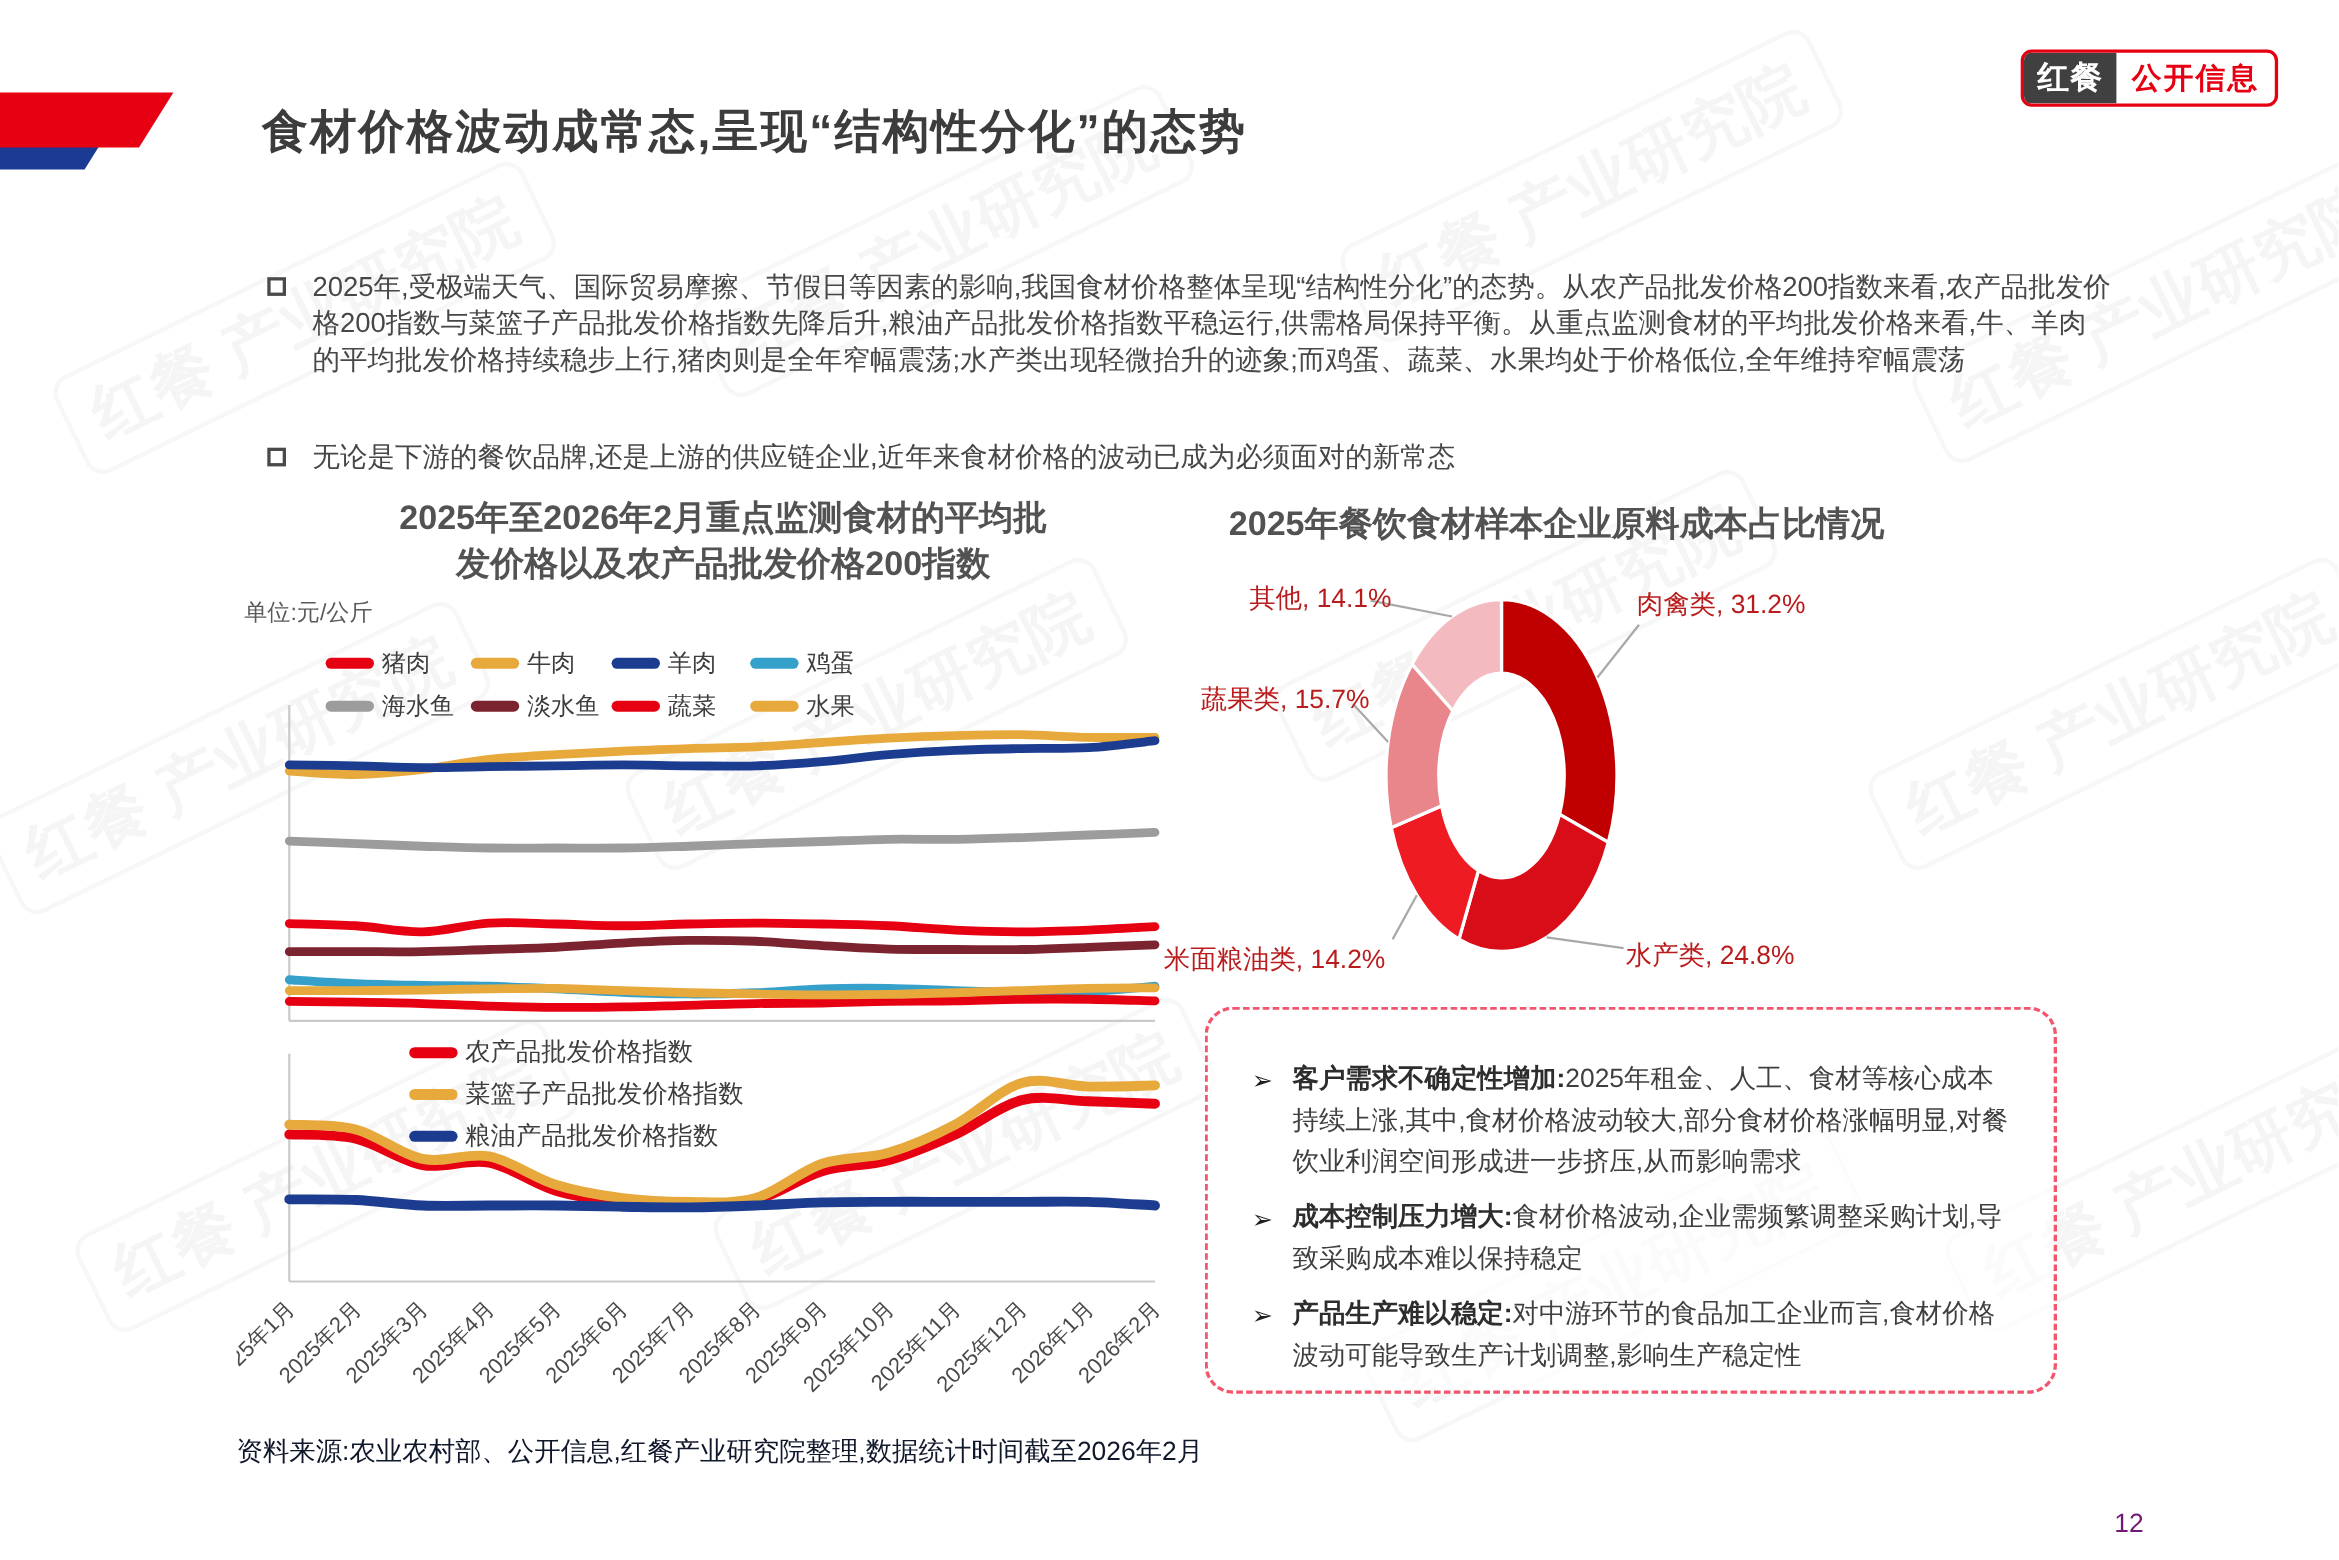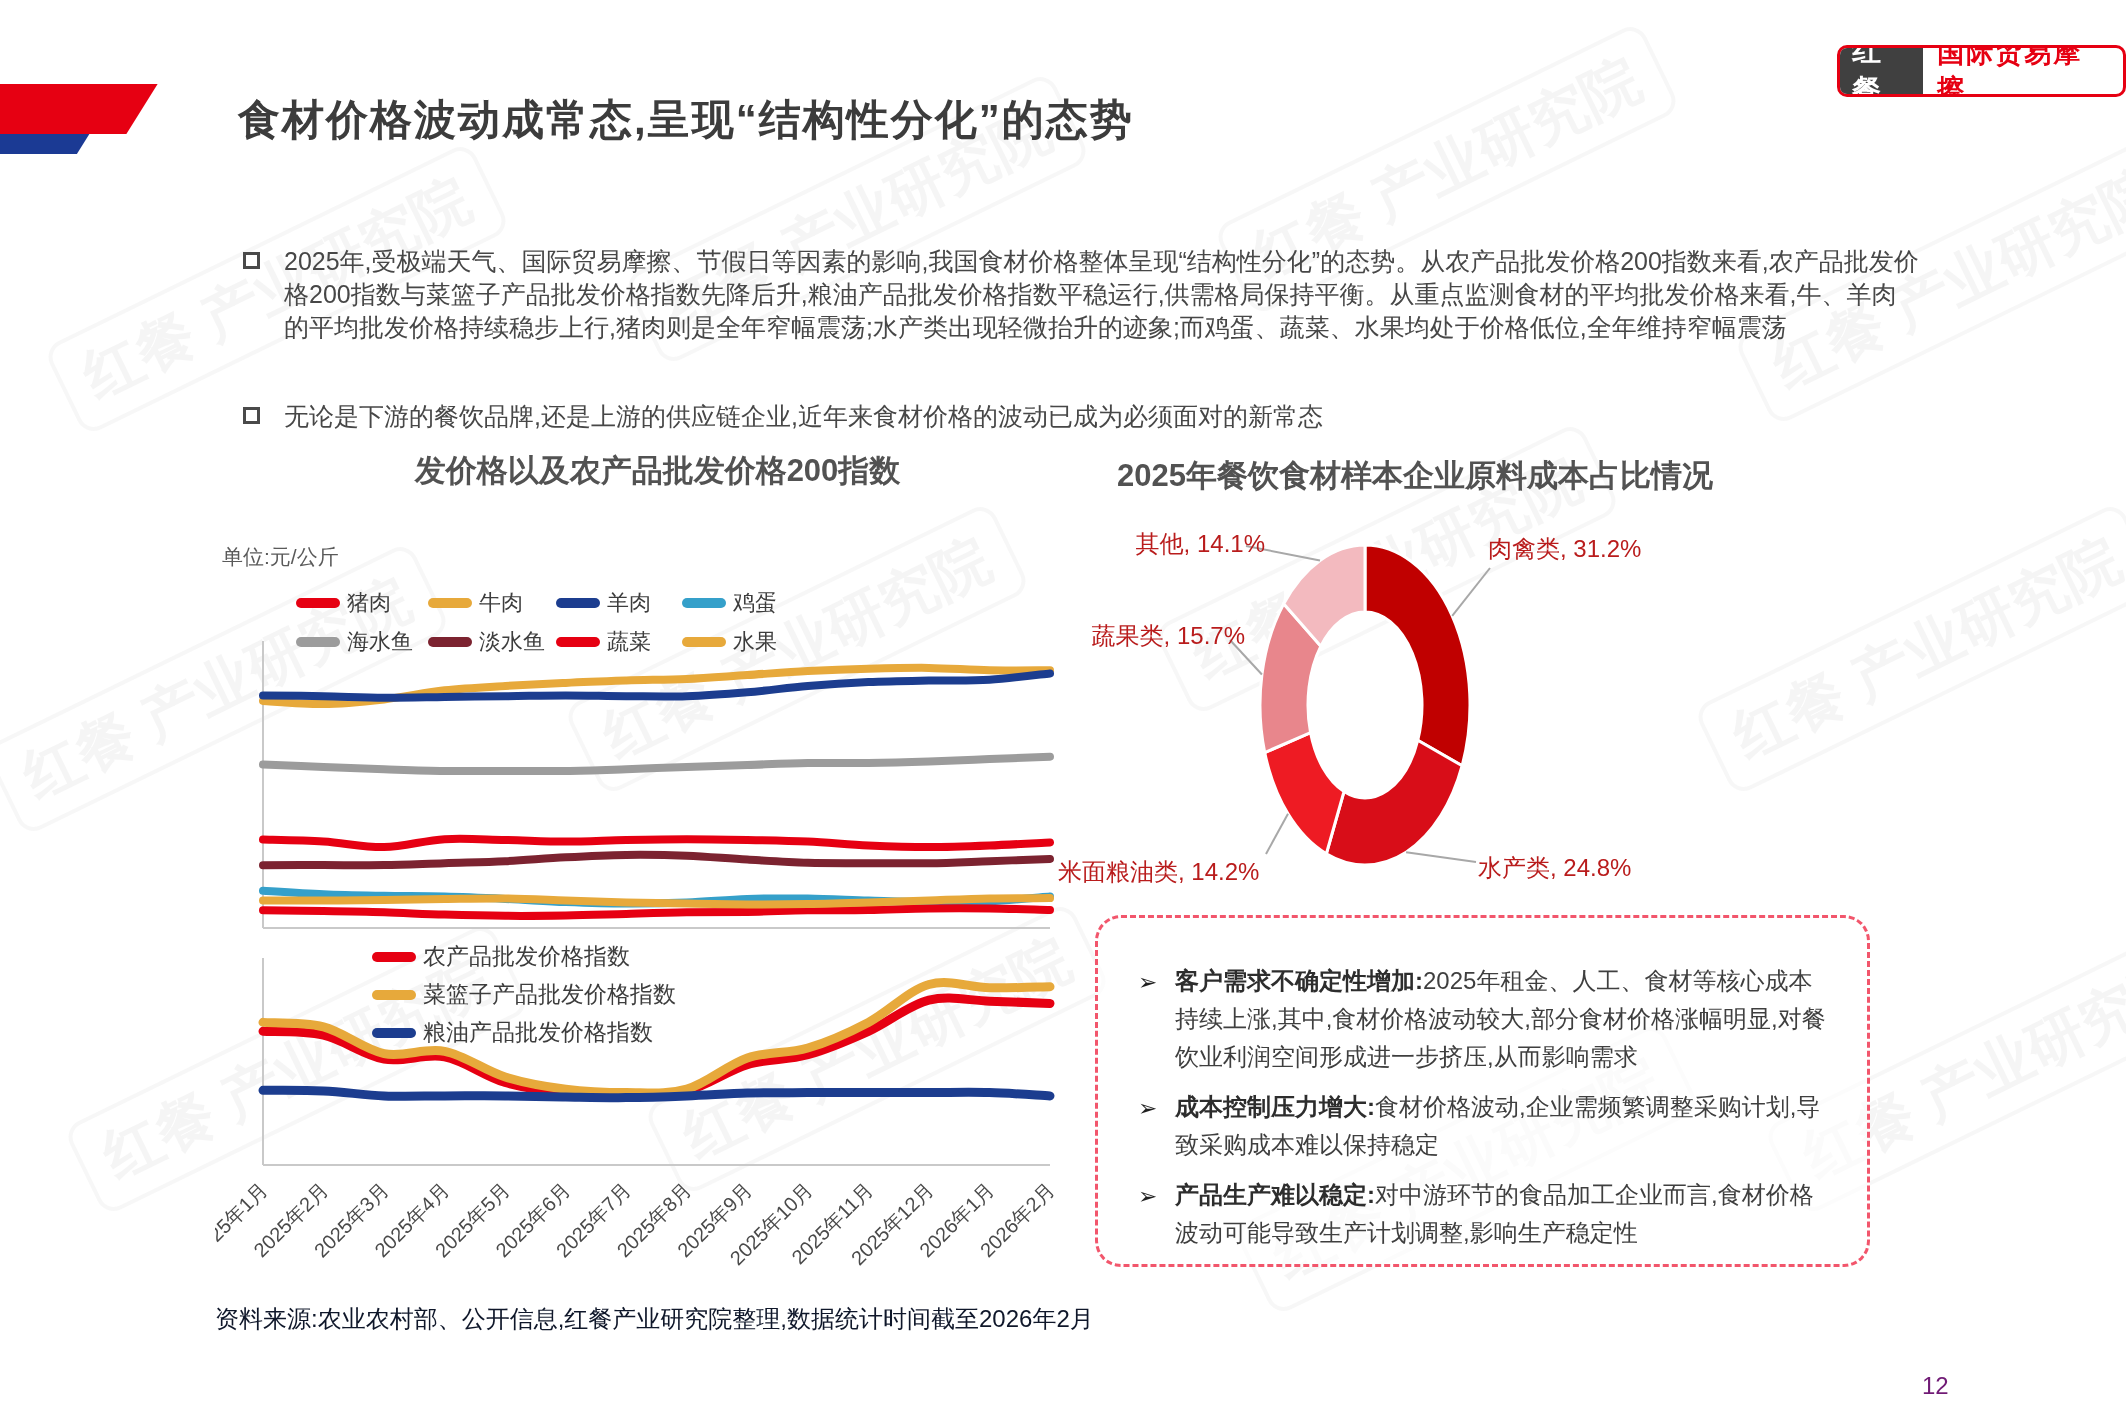--- a/index.html
+++ b/index.html
@@ -79,35 +79,36 @@
       <div class="wm" style="left: 640px; top: 1000px;">红餐 产业研究院</div>
       <div class="wm" style="left: 1230px; top: 1120px;">红餐 产业研究院</div>
       <div class="wm" style="left: 1760px; top: 1020px;">红餐 产业研究院</div>
     </div>
 
   <div class="accent-blue"></div>
   <div class="accent-red"></div>
 
   <div class="logo">
     <span class="brand">红餐</span>
-    <span class="unit">国际贸易摩擦</span>
+    <span class="unit">公开信息</span>
   </div>
 
   <h1 class="page-title">食材价格波动成常态,呈现“结构性分化”的态势</h1>
 
   <div class="bullet" id="bullet1">
     <span class="sq"></span>
     <div class="btxt">2025年,受极端天气、国际贸易摩擦、节假日等因素的影响,我国食材价格整体呈现“结构性分化”的态势。从农产品批发价格200指数来看,农产品批发价格200指数与菜篮子产品批发价格指数先降后升,粮油产品批发价格指数平稳运行,供需格局保持平衡。从重点监测食材的平均批发价格来看,牛、羊肉的平均批发价格持续稳步上行,猪肉则是全年窄幅震荡;水产类出现轻微抬升的迹象;而鸡蛋、蔬菜、水果均处于价格低位,全年维持窄幅震荡</div>
   </div>
   <div class="bullet" id="bullet2">
     <span class="sq"></span>
     <div class="btxt">无论是下游的餐饮品牌,还是上游的供应链企业,近年来食材价格的波动已成为必须面对的新常态</div>
   </div>
 
   <div class="chart-title-left">
+    <div>2025年至2026年2月重点监测食材的平均批</div>
     <div>发价格以及农产品批发价格200指数</div>
   </div>
   <div class="unit-label">单位:元/公斤</div>
 
   <div id="legend1">
       <div class="lg-item">
         <span class="lg-swatch" style="background: rgb(230, 0, 18);"></span>
         <span class="lg-label">猪肉</span>
       </div>
       <div class="lg-item">

